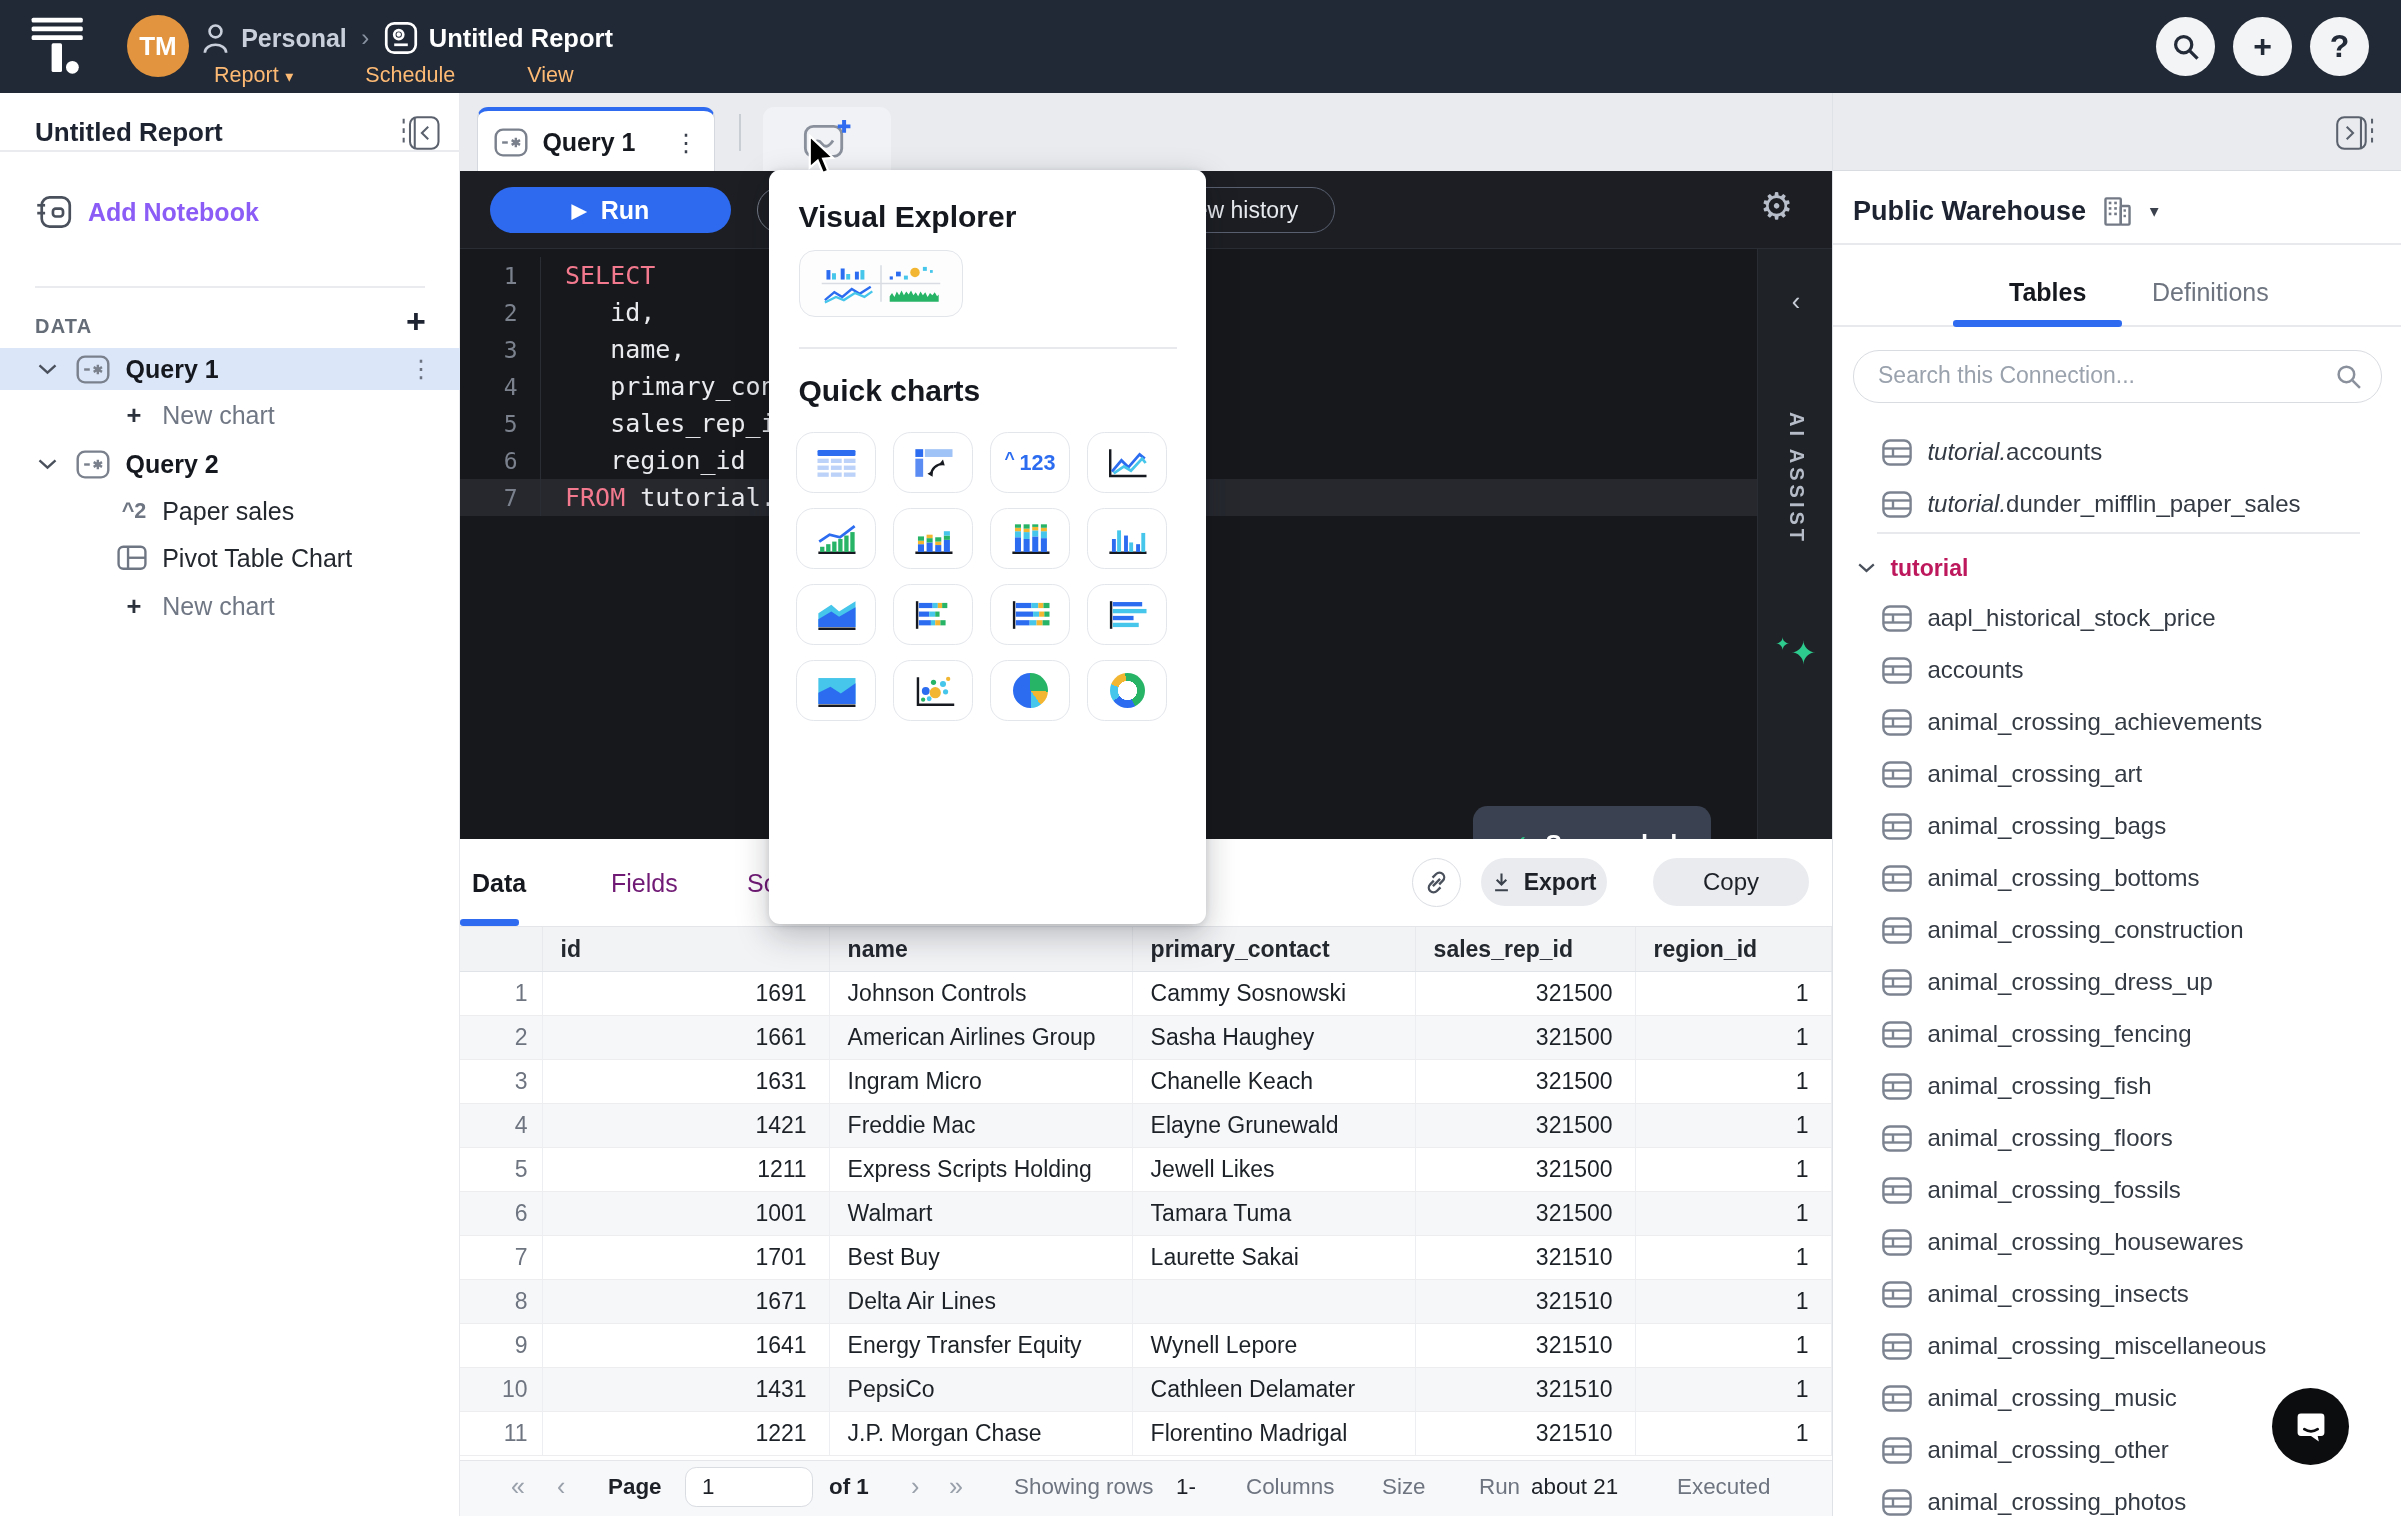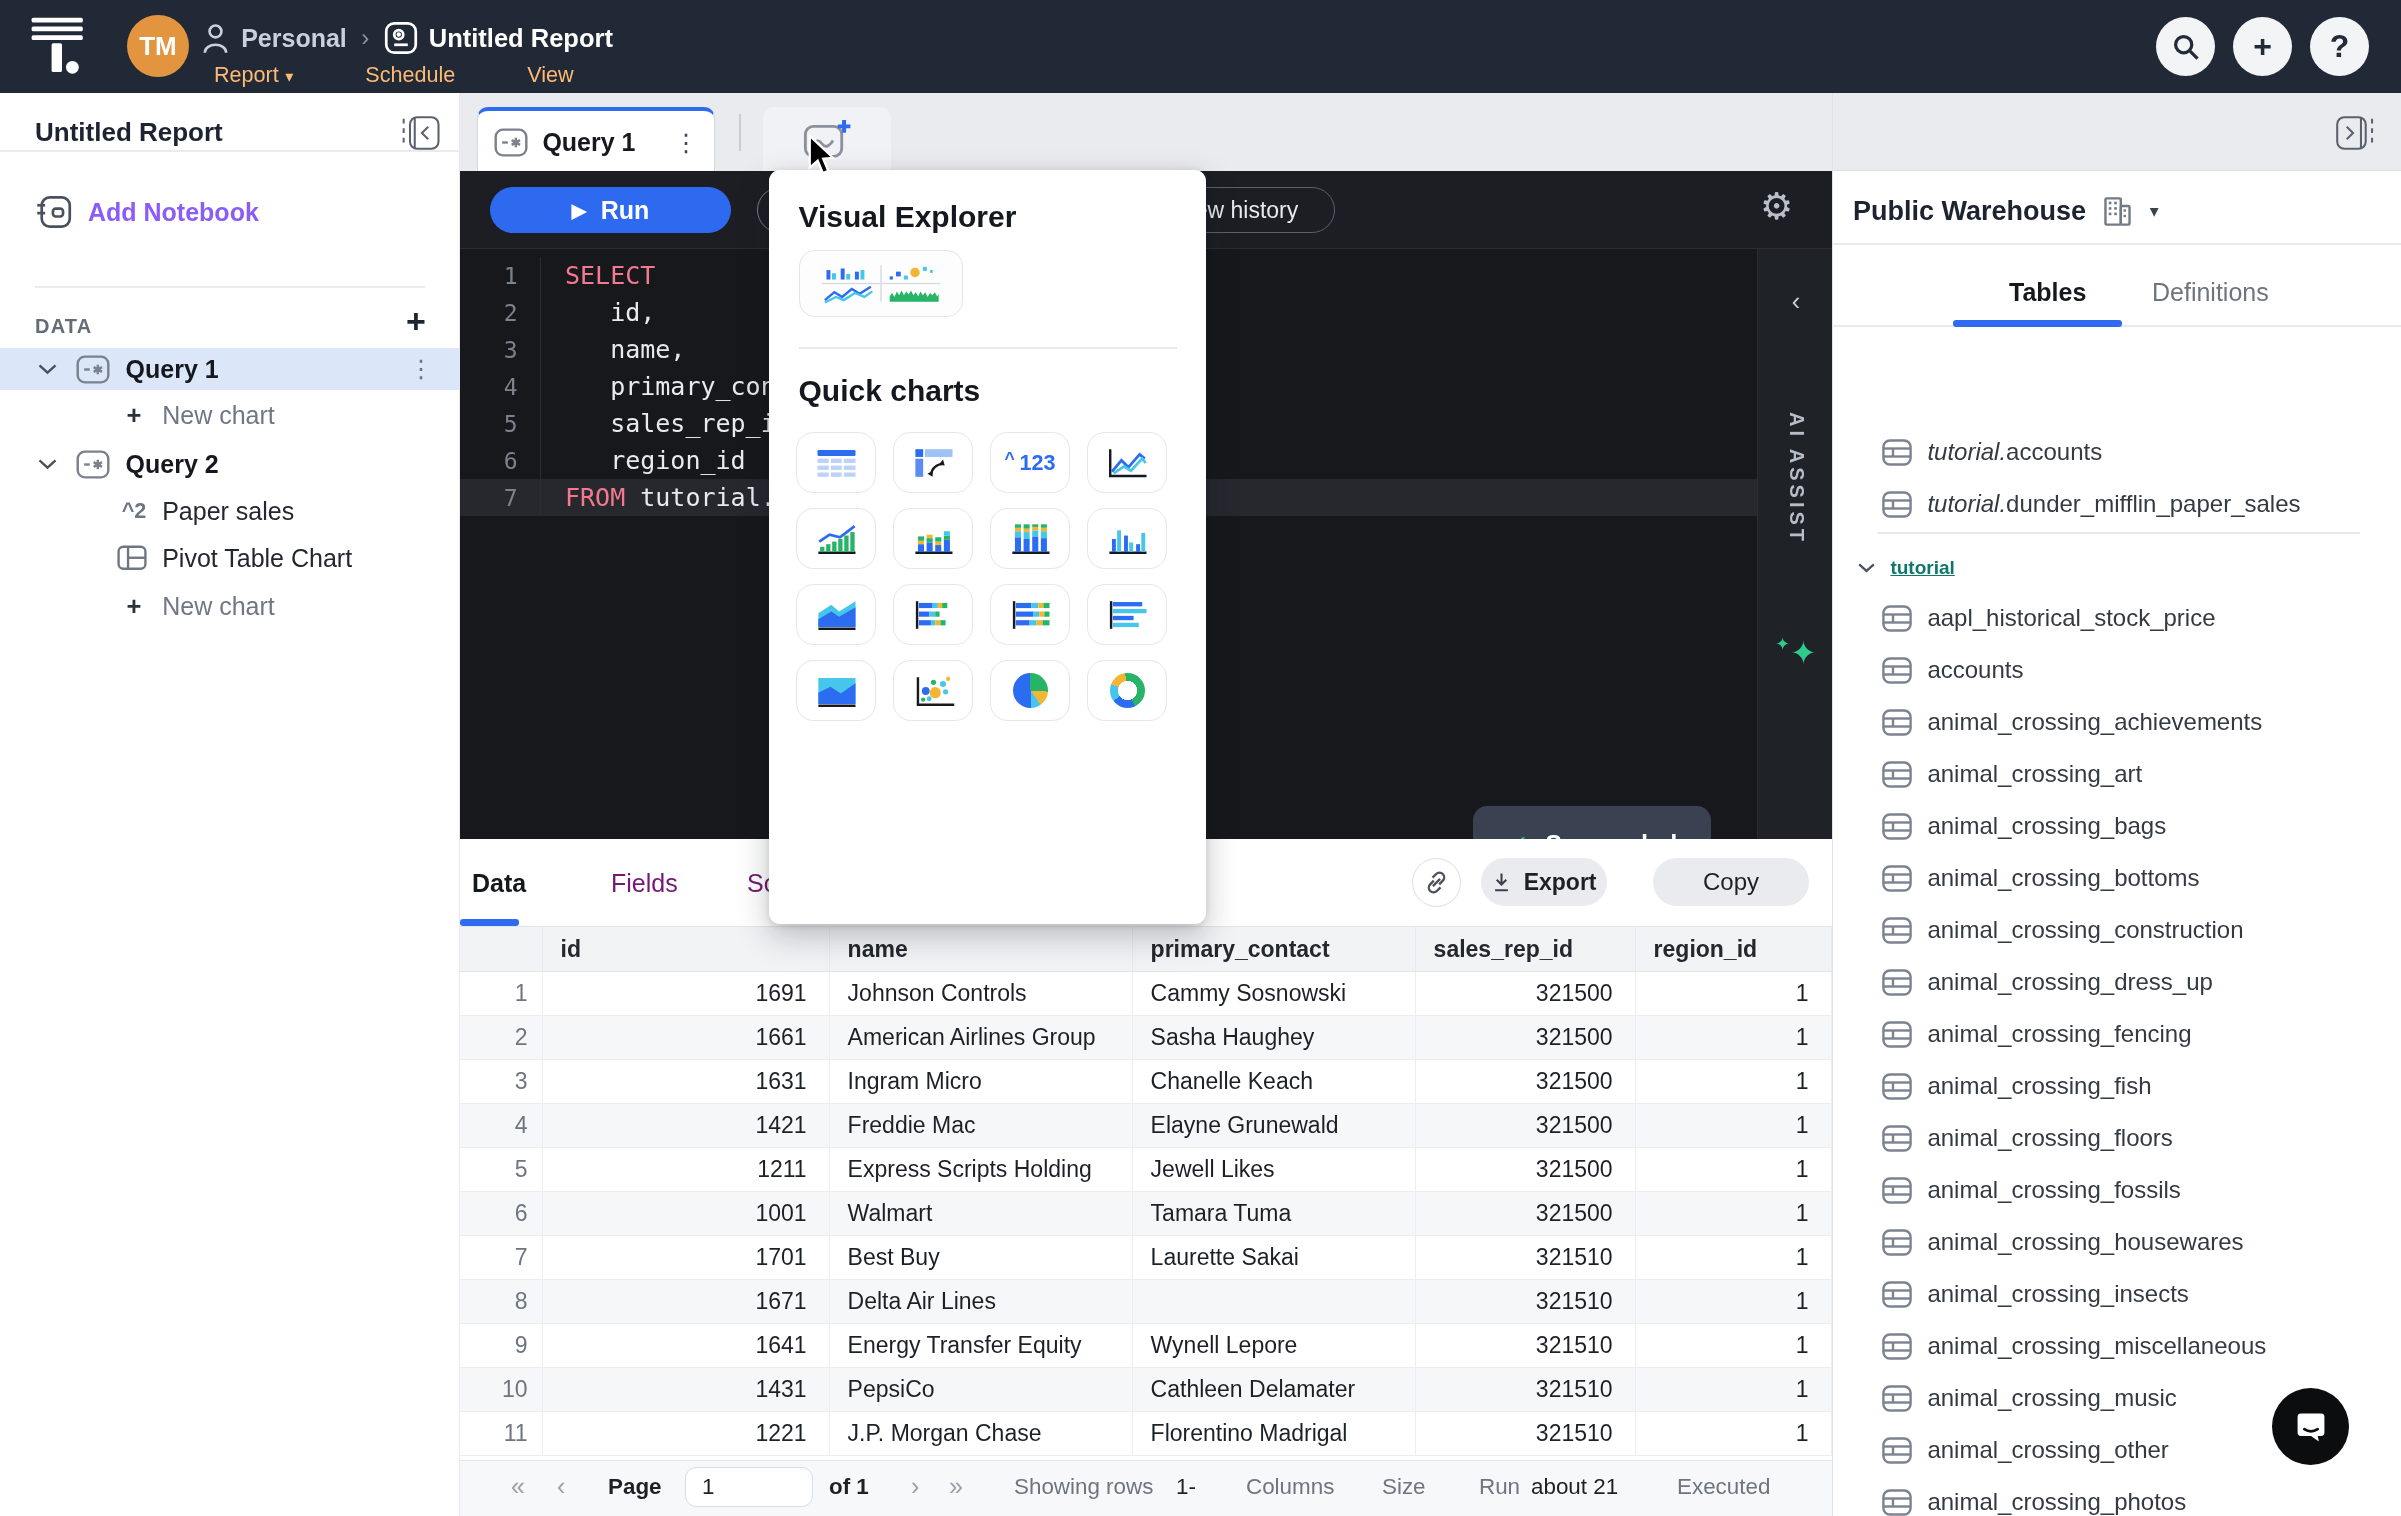--- a/index.html
+++ b/index.html
@@ -137,21 +137,21 @@
     font-size:23px; color:#343a43; font-family:"Liberation Sans",sans-serif; background:transparent; }
   .rp-search input::placeholder { color:#9aa2ad; }
   .rp-search .mag { position:absolute; right:19px; top:12px; }
   .recent { position:absolute; left:0; top:329px; width:569px; }
   .recent-row, .tbl-row { display:flex; align-items:center; height:44px;margin-top:8px; }
   .recent-row .ticon, .tbl-row .ticon { margin-left:48px; flex:none; }
   .recent-row .tname, .tbl-row .tname { margin-left:14.4px; font-size:24px; color:#343a43; white-space:nowrap; }
   .tname .pfx { font-style:italic; }
   .rp-div3 { position:absolute; left:44px; top:439px; width:483px; height:1.6px; background:#e7e9ed; }
   .schema-row { position:absolute; left:24px; top:453px; display:flex; align-items:center; gap:14.4px; height:44px;}
-  .schema-row .sname { font-size:19px; font-weight:bold; color:#0f766e;text-decoration:underline; }
+  .schema-row .sname { font-size:23px; font-weight:bold; color:#be185d; }
   .tbl-list { position:absolute; left:0; top:495px; width:569px; }
 
   
   .popup { position:absolute; left:769px; top:170px; width:437px; height:754px; background:#fff; border-radius:11px;
     box-shadow:0 11.2px 32px rgba(20,24,35,.25), 0 1.6px 6.4px rgba(20,24,35,.12); z-index:40;text-align:right; }
   .pop-title { position:absolute; left:29.5px; top:30px; font-size:30px; font-weight:bold; color:#15181e; }
   .explorer-btn { position:absolute; left:29.5px; top:80px; width:164px; height:67px; border:1.6px solid #e2e5ea; border-radius:16px;
     background:#fdfdfe; display:flex; align-items:center; justify-content:center; }
   .pop-div { position:absolute; left:29.5px; top:177px; width:378px; height:1.6px; background:#e7e9ed; }
   .pop-sub { position:absolute; left:29.5px; top:204px; font-size:30px; font-weight:bold; color:#15181e; }
@@ -559,20 +559,29 @@
           </g>
         </svg>
       </span>
     <span class="rp-caret">▾</span>
   </div>
   <div class="rp-div1"></div>
   <span class="rp-tab active" style="left:176px">Tables</span>
   <span class="rp-tab" style="left:319px">Definitions</span>
   <div class="rp-div2"></div>
   <div class="rp-underline"></div>
+  <div class="rp-search">
+    <input placeholder="Search this Connection..." style="">
+    <span class="mag">
+      <svg width="27" height="27" viewBox="0 0 26 26" fill="none" stroke="#8a919c" stroke-width="2.4">
+        <circle cx="11" cy="11" r="7.5"></circle>
+          <path d="M17 17 L24 24"></path>
+        </svg>
+      </span>
+  </div>
   <div class="recent" id="recent-list">
       <div class="recent-row">
         <span class="ticon">
           <svg width="32" height="29" viewBox="0 0 40 36" fill="none" stroke="#7c8390" stroke-width="3">
             <rect x="3" y="3" width="34" height="30" rx="8"></rect>
             <line x1="3" y1="13" x2="37" y2="13"></line>
             <line x1="3" y1="23" x2="37" y2="23"></line>
             <line x1="15" y1="13" x2="15" y2="23"></line>
           </svg>
         </span>

